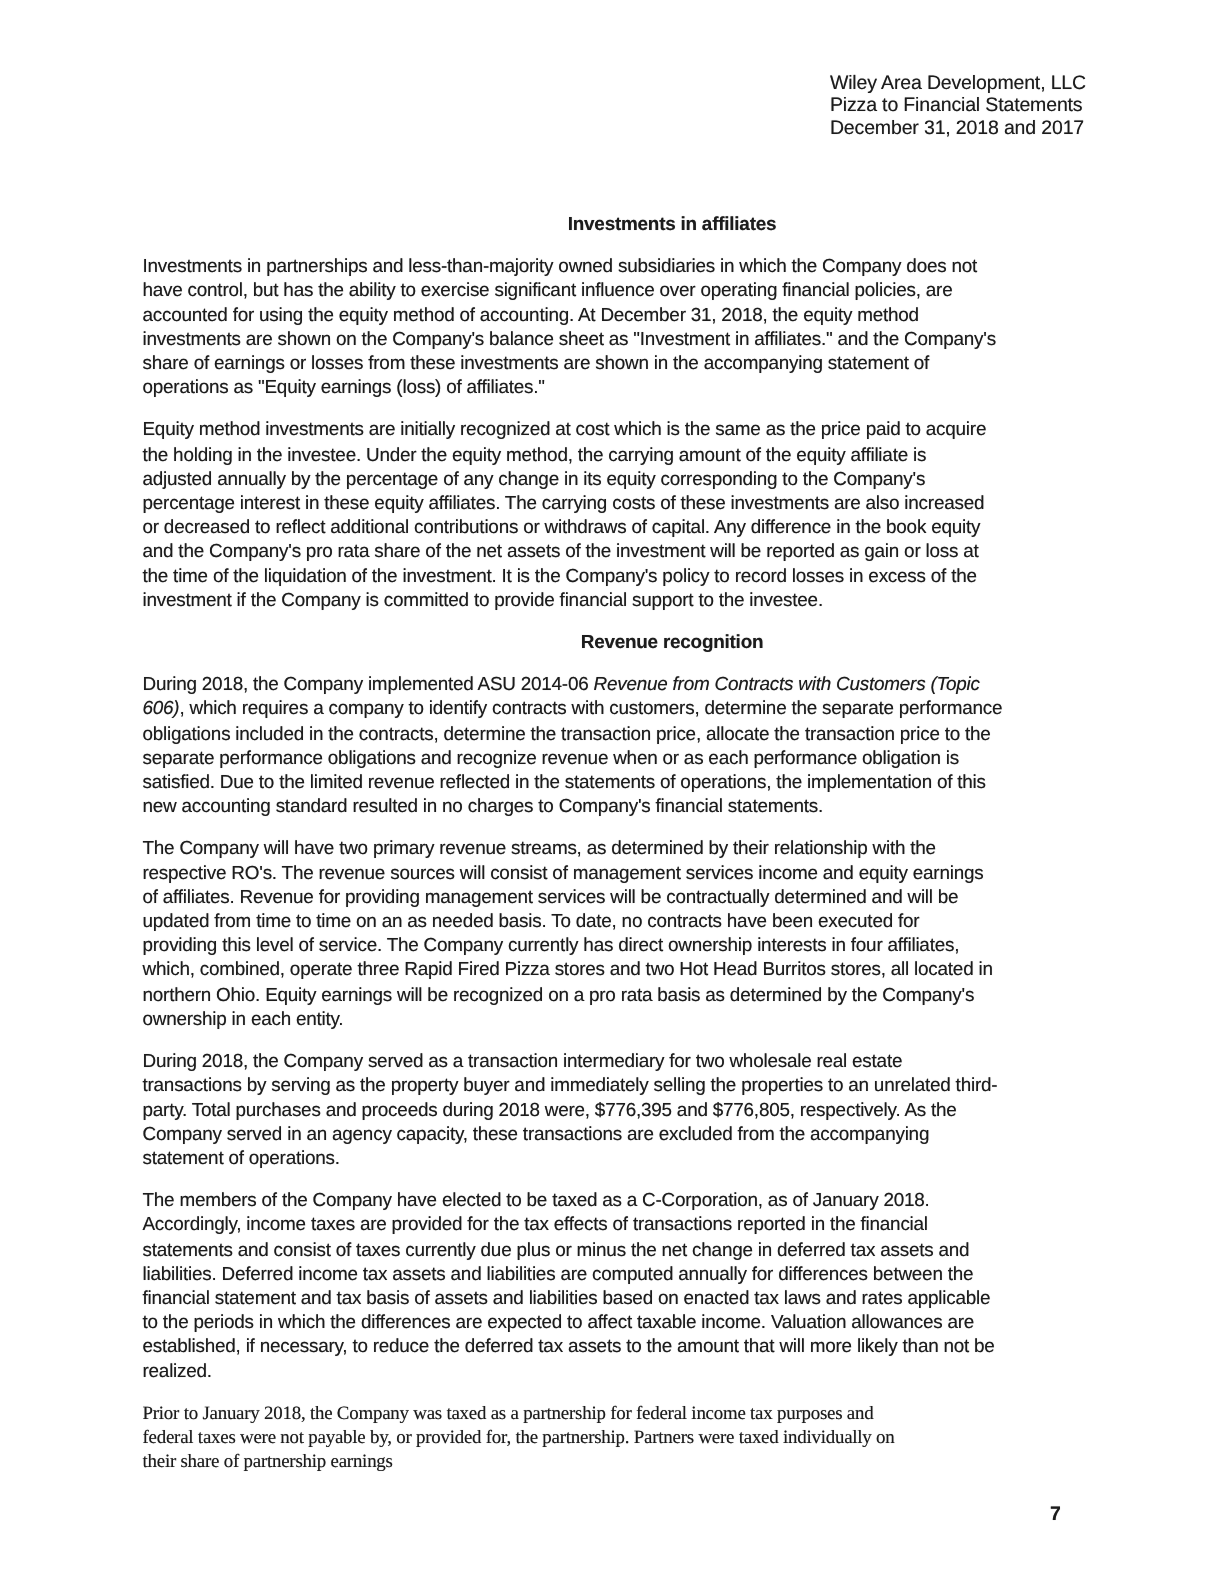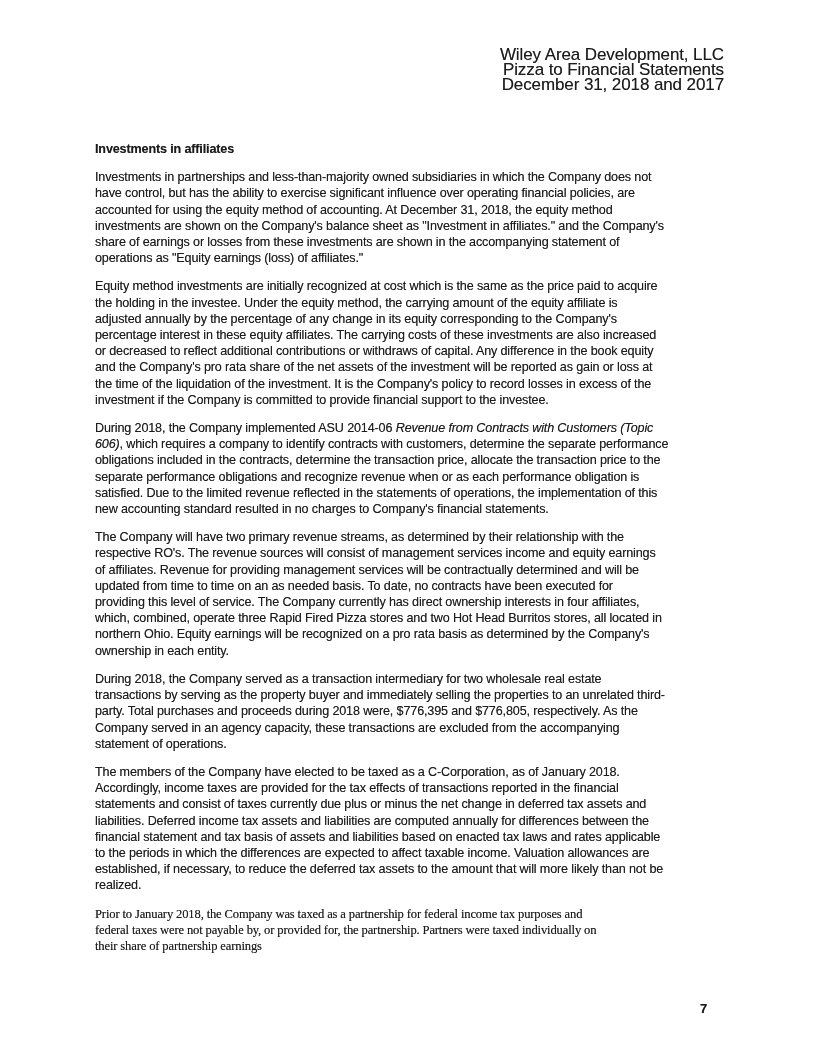--- a/index.html
+++ b/index.html
@@ -14,40 +14,41 @@
     background: #ffffff;
     font-family: "Liberation Sans", "DejaVu Sans", sans-serif;
     color: #1c1c1c;
     overflow: hidden;
     text-shadow: 0 0 0.45px rgba(20,20,20,0.55);
   }
   .doc-header {
     position: absolute;
     top: 47px;
     right: 91px;
-    text-align: right;
-    font-size: 17px;
+    text-align: left;
+    font-size: 13px;
     line-height: 15.2px;
     letter-spacing: -0.1px;
     white-space: nowrap;
   }
   .doc-body {
     position: absolute;
     left: 95px;
     top: 141px;
     width: 706px;
     font-size: 12.6px;
     line-height: 16.2px;
     letter-spacing: -0.15px;
   }
   .doc-body h2 {
     margin: 0;
     font-size: 12.6px;
     line-height: 16.2px;
     font-weight: bold;
+    text-align: center;
   }
   .doc-body p {
     margin: 12px 0 12px 0;
     white-space: pre-line;
   }
   .doc-body p.last {
     margin-bottom: 0;
     font-family: Liberation Serif, serif;
   }
   .doc-body em {
@@ -86,20 +87,21 @@
 the holding in the investee. Under the equity method, the carrying amount of the equity affiliate is
 adjusted annually by the percentage of any change in its equity corresponding to the Company's
 percentage interest in these equity affiliates. The carrying costs of these investments are also increased
 or decreased to reflect additional contributions or withdraws of capital. Any difference in the book equity
 and the Company's pro rata share of the net assets of the investment will be reported as gain or loss at
 the time of the liquidation of the investment. It is the Company's policy to record losses in excess of the
 investment if the Company is committed to provide financial support to the investee.</p>
     </section>
 
     <section>
+      <h2>Revenue recognition</h2>
       <p><span>During 2018, the Company implemented ASU 2014-06 </span><em>Revenue from Contracts with Customers (Topic
 606)</em><span>, which requires a company to identify contracts with customers, determine the separate performance
 obligations included in the contracts, determine the transaction price, allocate the transaction price to the
 separate performance obligations and recognize revenue when or as each performance obligation is
 satisfied. Due to the limited revenue reflected in the statements of operations, the implementation of this
 new accounting standard resulted in no charges to Company's financial statements.</span></p>
       <p>The Company will have two primary revenue streams, as determined by their relationship with the
 respective RO's. The revenue sources will consist of management services income and equity earnings
 of affiliates. Revenue for providing management services will be contractually determined and will be
 updated from time to time on an as needed basis. To date, no contracts have been executed for

